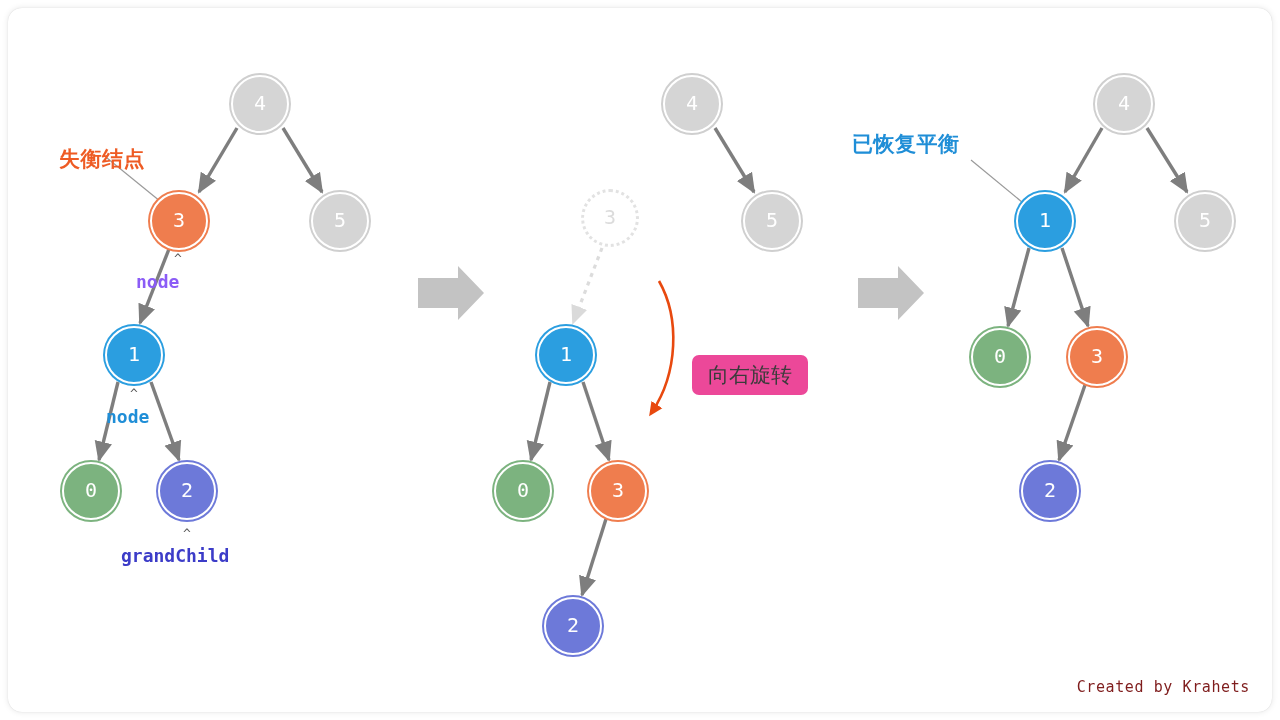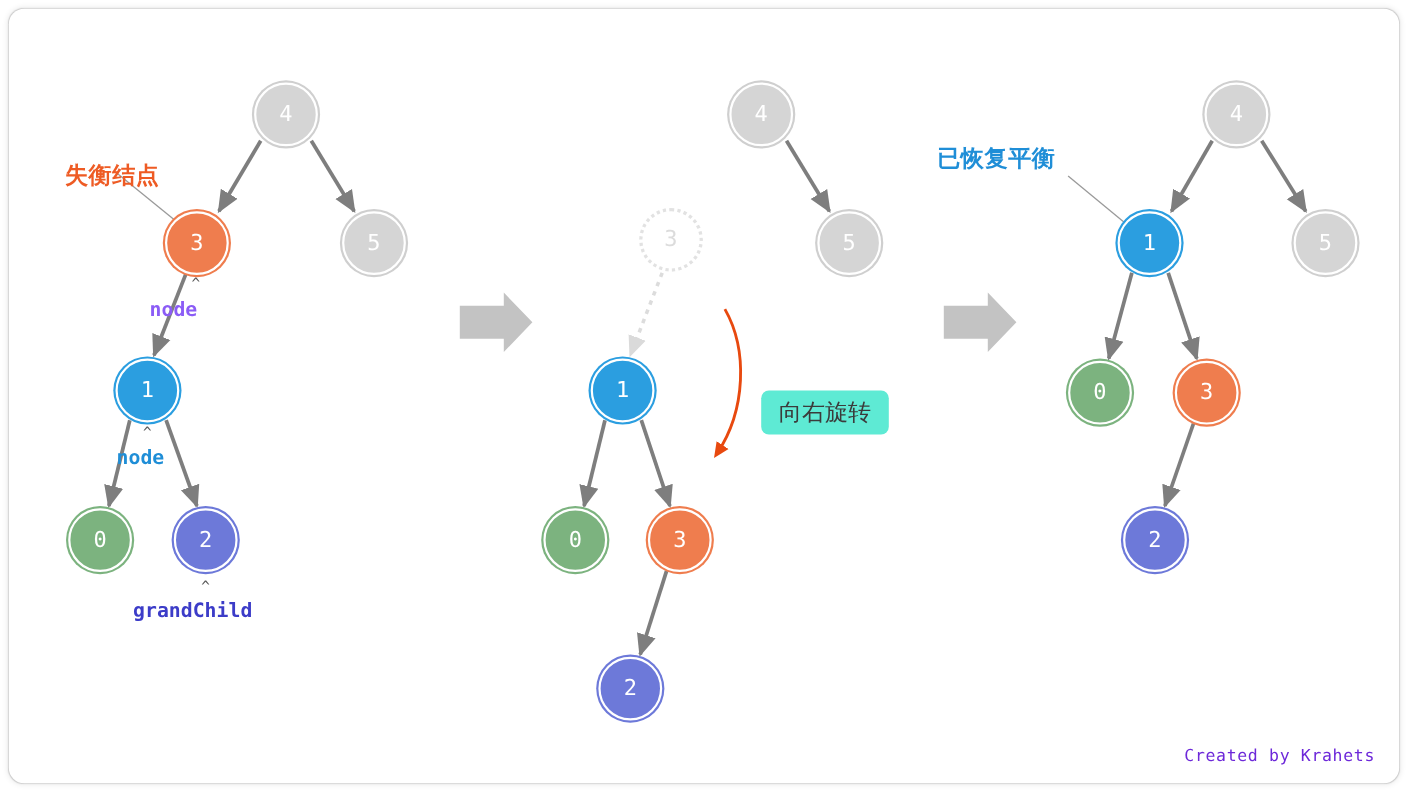--- a/index.html
+++ b/index.html
@@ -73,34 +73,34 @@
   }
   .caret {
     position: absolute;
     font-family: "DejaVu Sans Mono", "Liberation Mono", monospace;
     font-size: 13px;
     color: #5a5a5a;
     user-select: none;
   }
   .chip {
     position: absolute;
-    background: #5eead4;
+    background: #ec4899;
     color: #3b3b3b;
     border-radius: 7px;
     font-family: "DejaVu Sans", "Liberation Sans", sans-serif;
     font-size: 21px;
     padding: 8px 16px;
     line-height: 1.15;
     user-select: none;
   }
   .watermark {
     position: absolute;
     right: 22px;
     bottom: 16px;
-    color: #6d28d9;
+    color: #7f1d1d;
     font-family: "DejaVu Sans Mono", "Liberation Mono", monospace;
     font-size: 15px;
     letter-spacing: 0.6px;
     user-select: none;
   }
 </style>
 </head>
 <body>
 
 <div id="card">

